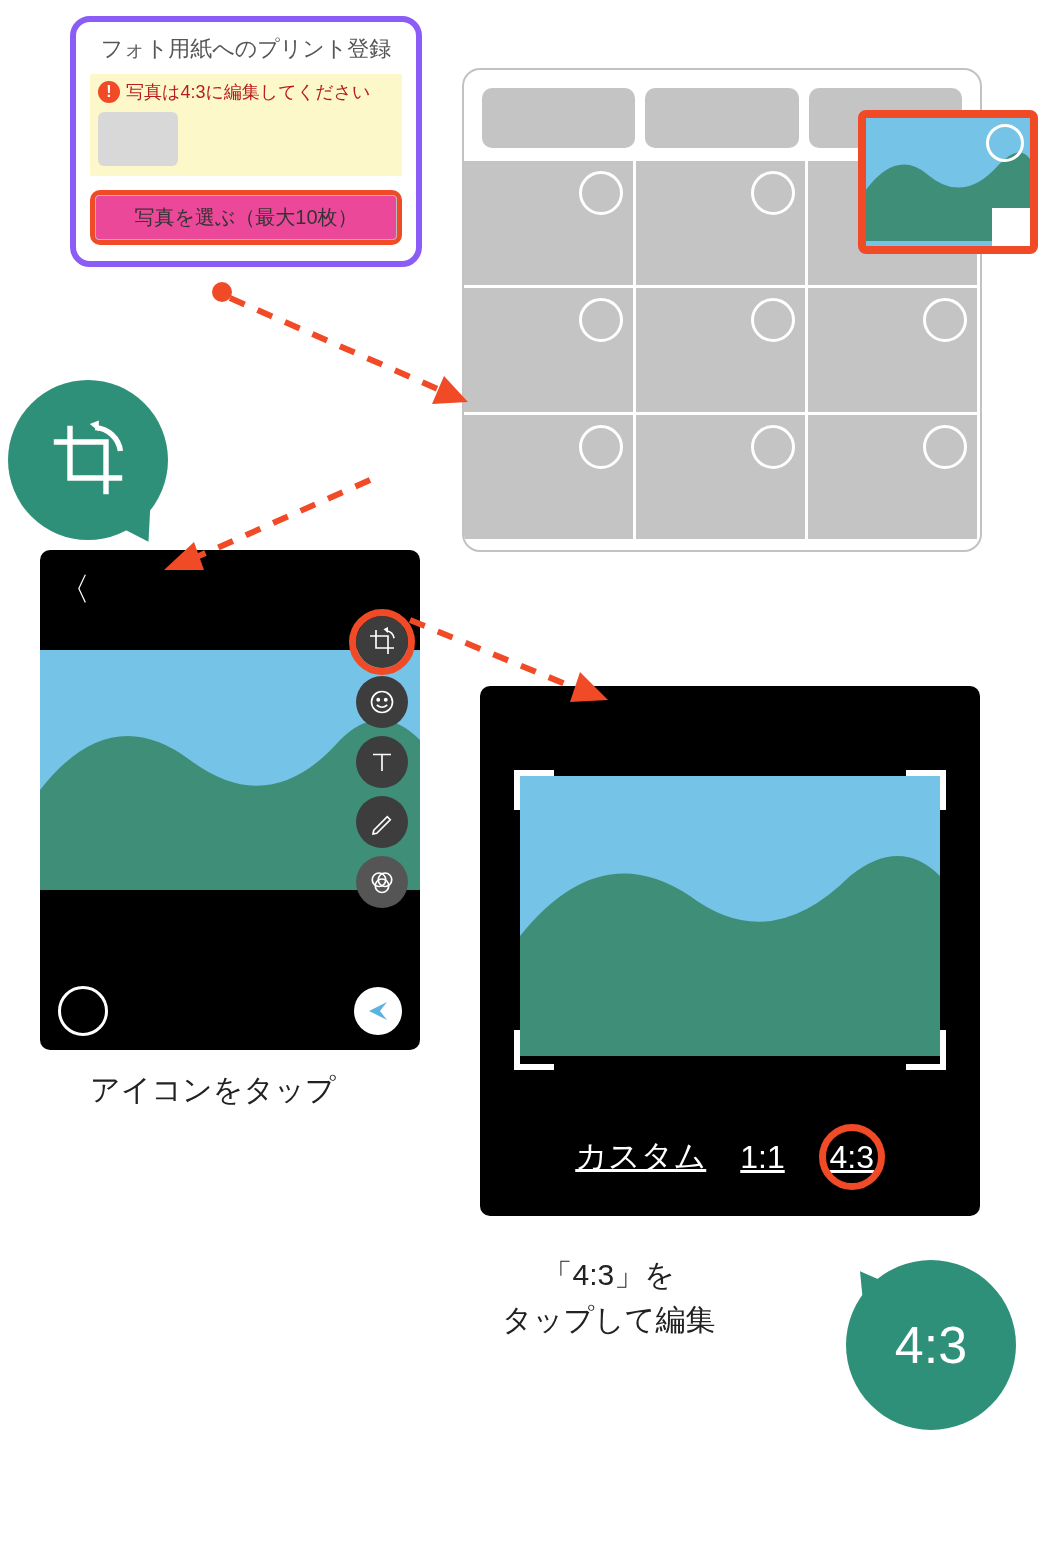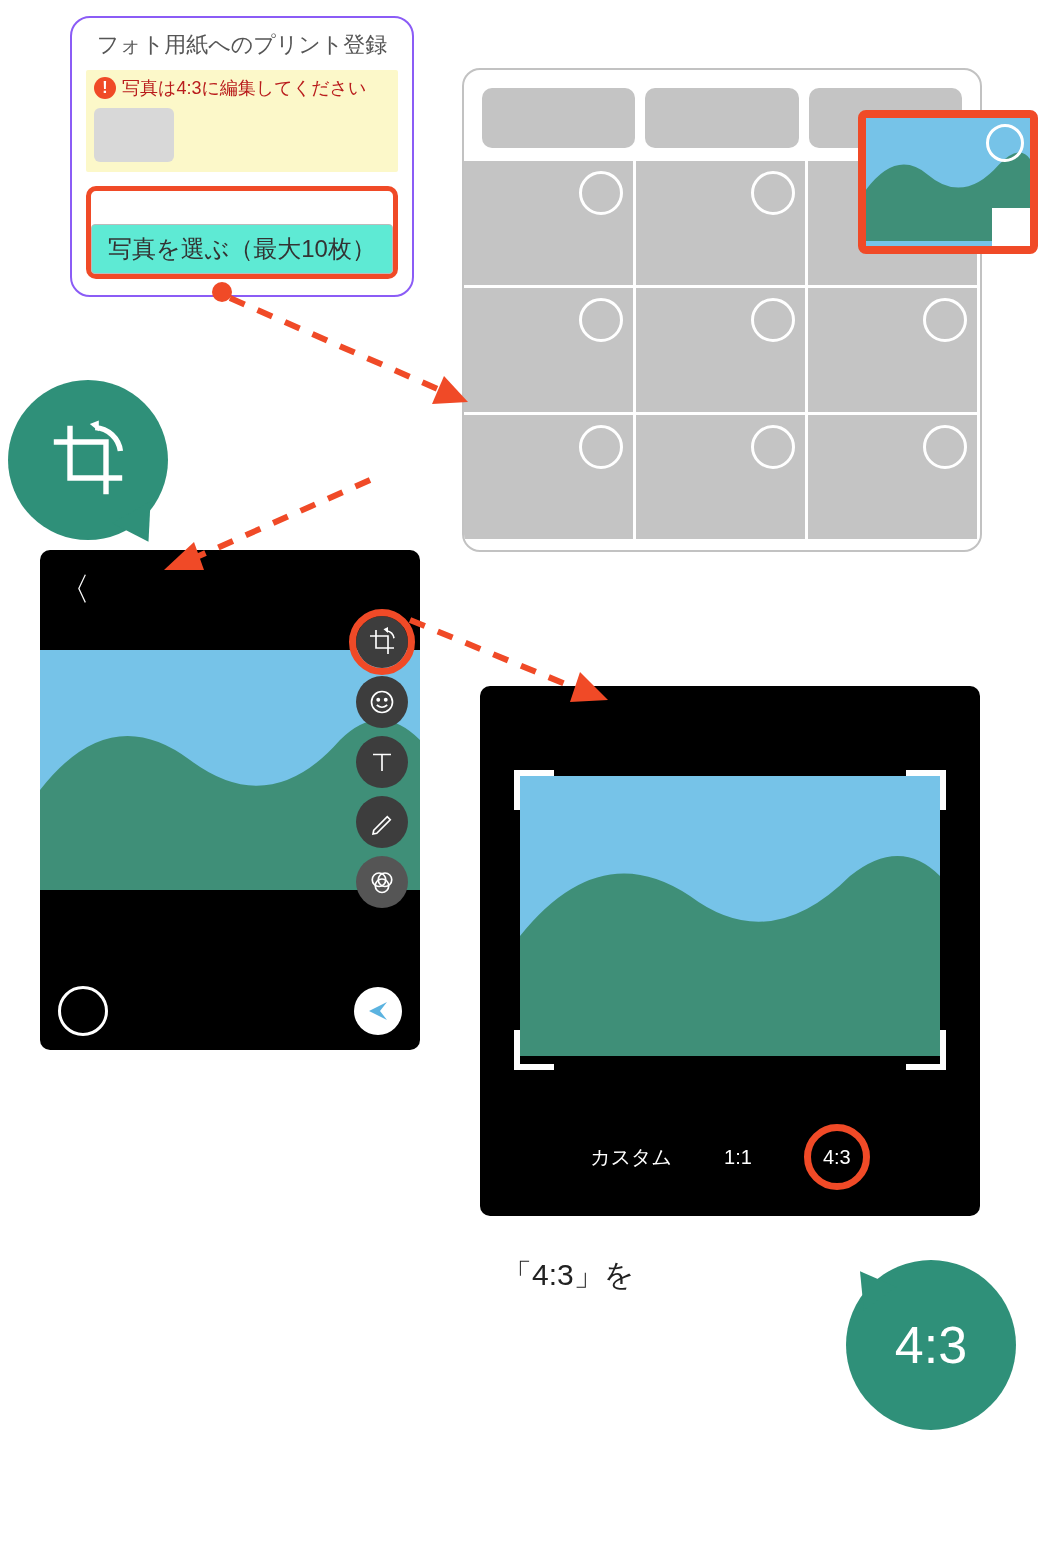--- a/index.html
+++ b/index.html
@@ -1,27 +1,27 @@
 <!DOCTYPE html>
 <html><head>
 <meta charset="utf-8">
 <style>
   html,body{margin:0;padding:0;background:#fff;font-family:"Hiragino Sans","Yu Gothic",sans-serif;}
   .stage{position:relative;width:1044px;height:1560px;}
 
   
-  .card{position:absolute;left:70px;top:16px;width:340px;border:2px solid #8b5cf6;border-radius:20px;background:#fff;}
+  .card{position:absolute;left:70px;top:16px;width:340px;border:6px solid #8b5cf6;border-radius:20px;background:#fff;}
   .card-title{text-align:center;font-size:22px;color:#555;padding:12px 0 4px;}
   .card-warn{margin:6px 14px 0;background:#fcf8c9;border-radius:2px;padding:6px 8px 10px;}
   .warn-row{display:flex;align-items:center;gap:6px;}
   .warn-ico{width:22px;height:22px;border-radius:50%;background:#f04a27;color:#fff;font-weight:bold;display:flex;align-items:center;justify-content:center;font-size:16px;}
   .warn-txt{color:#b91c1c;font-size:18px;}
   .warn-thumb{margin-top:8px;width:80px;height:54px;background:#d8d8d8;border-radius:6px;}
   .card-btn-wrap{margin:14px 14px 16px;border:5px solid #f04a27;border-radius:10px;}
-  .card-btn{background:#5eead4;border:1px solid #bbb;border-radius:4px;text-align:center;font-size:24px;color:#333;padding:8px 0;margin-top:33px;}
+  .card-btn{background:#ec4899;border:1px solid #bbb;border-radius:4px;text-align:center;font-size:20px;color:#333;padding:8px 0;}
 
   
   .picker{position:absolute;left:462px;top:68px;width:516px;height:480px;border:2px solid #c2c2c2;border-radius:18px;overflow:hidden;background:#fff;}
   .picker-tabs{display:flex;gap:10px;padding:18px 18px 10px;}
   .picker-tab{flex:1;height:60px;background:#c4c4c4;border-radius:10px;}
   .picker-grid{display:grid;grid-template-columns:repeat(3,1fr);grid-template-rows:repeat(3,1fr);}
   .picker-cell{position:relative;border-top:3px solid #fff;border-right:3px solid #fff;background:#c4c4c4;height:124px;}
   .picker-cell .ring{position:absolute;top:10px;right:10px;width:38px;height:38px;border:3px solid #fff;border-radius:50%;}
   .sel-cell{position:absolute;right:6px;top:110px;width:164px;height:128px;border:8px solid #f04a27;border-radius:8px;overflow:hidden;background:#76c3e8;}
   .sel-hill{position:absolute;inset:0;}
@@ -52,21 +52,21 @@
   .bubble-crop .bubble-tail{right:6px;bottom:-4px;border-left:22px solid transparent;border-right:22px solid transparent;border-top:34px solid #2f9079;transform:rotate(-30deg);}
 
   
   .crop{position:absolute;left:480px;top:686px;width:500px;height:530px;background:#000;border-radius:10px;}
   .crop-img{position:absolute;left:40px;top:90px;right:40px;height:280px;background:#76c3e8;overflow:hidden;}
   .crop-corner{position:absolute;width:34px;height:34px;border:6px solid #fff;}
   .cc-tl{left:34px;top:84px;border-right:none;border-bottom:none;}
   .cc-tr{right:34px;top:84px;border-left:none;border-bottom:none;}
   .cc-bl{left:34px;top:344px;border-right:none;border-top:none;}
   .cc-br{right:34px;top:344px;border-left:none;border-top:none;}
-  .crop-opts{position:absolute;left:0;right:0;bottom:26px;display:flex;justify-content:center;gap:52px;color:#fff;font-size:20px;align-items:center;}
+  .crop-opts{position:absolute;left:0;right:0;bottom:26px;display:flex;justify-content:center;gap:34px;color:#fff;font-size:32px;align-items:center;text-decoration:underline;}
   .ratio-hl{position:relative;display:inline-flex;align-items:center;justify-content:center;width:66px;height:66px;}
   .ratio-hl::before{content:"";position:absolute;inset:0;border:7px solid #f04a27;border-radius:50%;}
   .cap-crop{left:502px;top:1252px;text-align:center;line-height:1.5;}
 
   
   .bubble-ratio{left:846px;top:1260px;width:170px;height:170px;}
   .bubble-ratio .bubble-tail{left:4px;top:8px;border-left:20px solid transparent;border-right:20px solid transparent;border-bottom:34px solid #2f9079;transform:rotate(-36deg);}
   .bubble-ratio-txt{color:#fff;font-size:52px;font-weight:500;}
 
   
@@ -196,20 +196,21 @@
     </div>
     <div class="ed-bottom">
       <div class="ed-circ"></div>
       <div class="ed-send">
         <svg viewBox="0 0 24 24">
             <path d="M3 12 L21 3 L14 12 L21 21 Z"></path>
           </svg>
       </div>
     </div>
   </div>
+  <div class="cap cap-editor">アイコンをタップ</div>
 
   <div class="crop">
     <div class="crop-img">
       <svg class="hills" viewBox="0 0 420 280" preserveAspectRatio="none">
         <path d="M0,160 Q80,60 170,120 Q250,180 330,100 Q380,60 420,100 L420,280 L0,280 Z" fill="#3f8f78"></path>
       </svg>
     </div>
     <div class="crop-corner cc-tl"></div>
     <div class="crop-corner cc-tr"></div>
     <div class="crop-corner cc-bl"></div>
@@ -217,20 +218,21 @@
     <div class="crop-opts">
       <span>カスタム</span>
       <span>1:1</span>
       <span class="ratio-hl">
           <span>4:3</span>
         </span>
     </div>
   </div>
   <div class="cap cap-crop">
     <span>「4:3」を</span><br>
+    <span>タップして編集</span>
   </div>
 
   <div class="bubble bubble-ratio">
     <span class="bubble-tail"></span>
     <span class="bubble-ratio-txt">4:3</span>
   </div>
 
   <svg class="arrow" style="left:210px;top:280px;width:270px;height:140px">
     <circle class="dot-start" cx="12" cy="12" r="10"></circle>
     <line x1="20" y1="18" x2="230" y2="110"></line>

